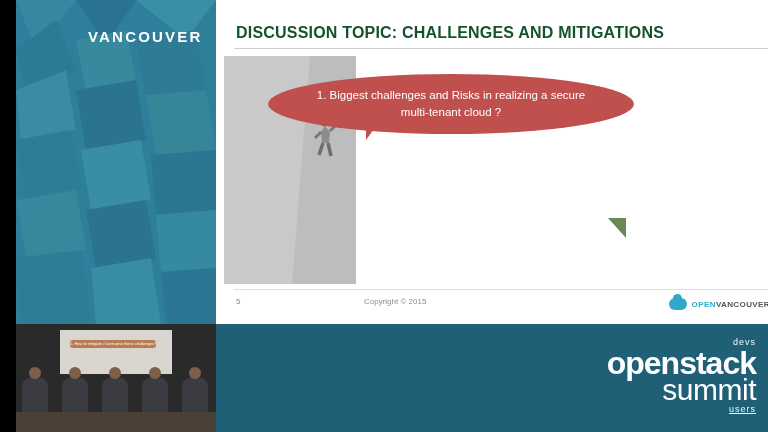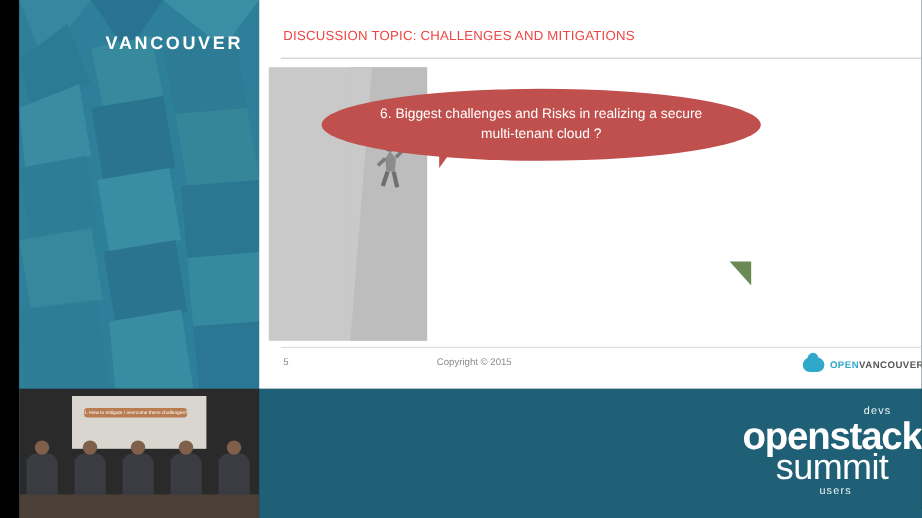--- a/index.html
+++ b/index.html
@@ -45,23 +45,23 @@
   .slide {
     position: absolute;
     left: 200px; top: 0;
     width: 568px; height: 324px;
     background: #ffffff;
   }
   .slide-title {
     position: absolute;
     left: 20px;
     top: 24px;
-    font-size: 11px;
-    font-weight: normal;
-    color: #ef4444;
+    font-size: 16px;
+    font-weight: bold;
+    color: #14532d;
     letter-spacing: .2px;
   }
   .title-rule {
     position: absolute;
     left: 18px;
     top: 48px;
     width: 534px;
     height: 1px;
     background: #cfcfcf;
   }
@@ -243,23 +243,23 @@
     content: "";
     position: absolute;
     left: 7px; top: -11px;
     width: 12px; height: 12px;
     border-radius: 50%;
     background: #7d5f4a;
   }
 
   .summit-logo {
     position: absolute;
-    right: 16px;
+    right: 28px;
     top: 14px;
-    text-align: center;
+    text-align: right;
     color: #ffffff;
     line-height: 1;
   }
   .summit-logo .devs {
     font-size: 9px;
     letter-spacing: 1px;
     margin-left: 76px;
     opacity: .95;
   }
   .summit-logo .openstack {
@@ -270,20 +270,21 @@
   .summit-logo .summit {
     font-size: 30px;
     letter-spacing: -0.5px;
     margin-top: -4px;
   }
   .summit-logo .users {
     font-size: 9px;
     letter-spacing: 1px;
     margin-left: 6px;
     opacity: .95;
+    text-decoration: underline;
   }
 </style>
 </head>
 <body>
 
 <div id="stage">
 
   <div class="left-panel">
     <svg class="facets" viewBox="0 0 200 324" preserveAspectRatio="none">
       <rect width="200" height="324" fill="#2e7f99"></rect>
@@ -319,21 +320,21 @@
         <circle cx="13" cy="6" r="4.5" fill="#6b6b6b"></circle>
         <path d="M13 10 L18 16 L17 27 L10 27 L9 16 Z" fill="#8c8c8c"></path>
         <path d="M18 15 L24 9" stroke="#7a7a7a" stroke-width="3" fill="none"></path>
         <path d="M9 16 L3 22" stroke="#7a7a7a" stroke-width="3" fill="none"></path>
         <path d="M16 27 L19 40" stroke="#6f6f6f" stroke-width="3.5" fill="none"></path>
         <path d="M11 27 L7 39" stroke="#6f6f6f" stroke-width="3.5" fill="none"></path>
       </svg>
     </div>
 
     <div class="tail red"></div>
-    <div class="bubble red">6. Biggest challenges and Risks in realizing a secure multi-tenant cloud ?</div>
+    <div class="bubble red">1. Biggest challenges and Risks in realizing a secure multi-tenant cloud ?</div>
 
     <div class="tail green"></div>
 
     <div class="slide-footer-rule"></div>
     <div class="page-num">5</div>
     <div class="copyright">Copyright © 2015</div>
     <div class="contrail-logo">
       <div class="contrail-cloud"></div>
       <div class="contrail-text"><span class="open">OPEN</span><span>VANCOUVER</span></div>
     </div>

